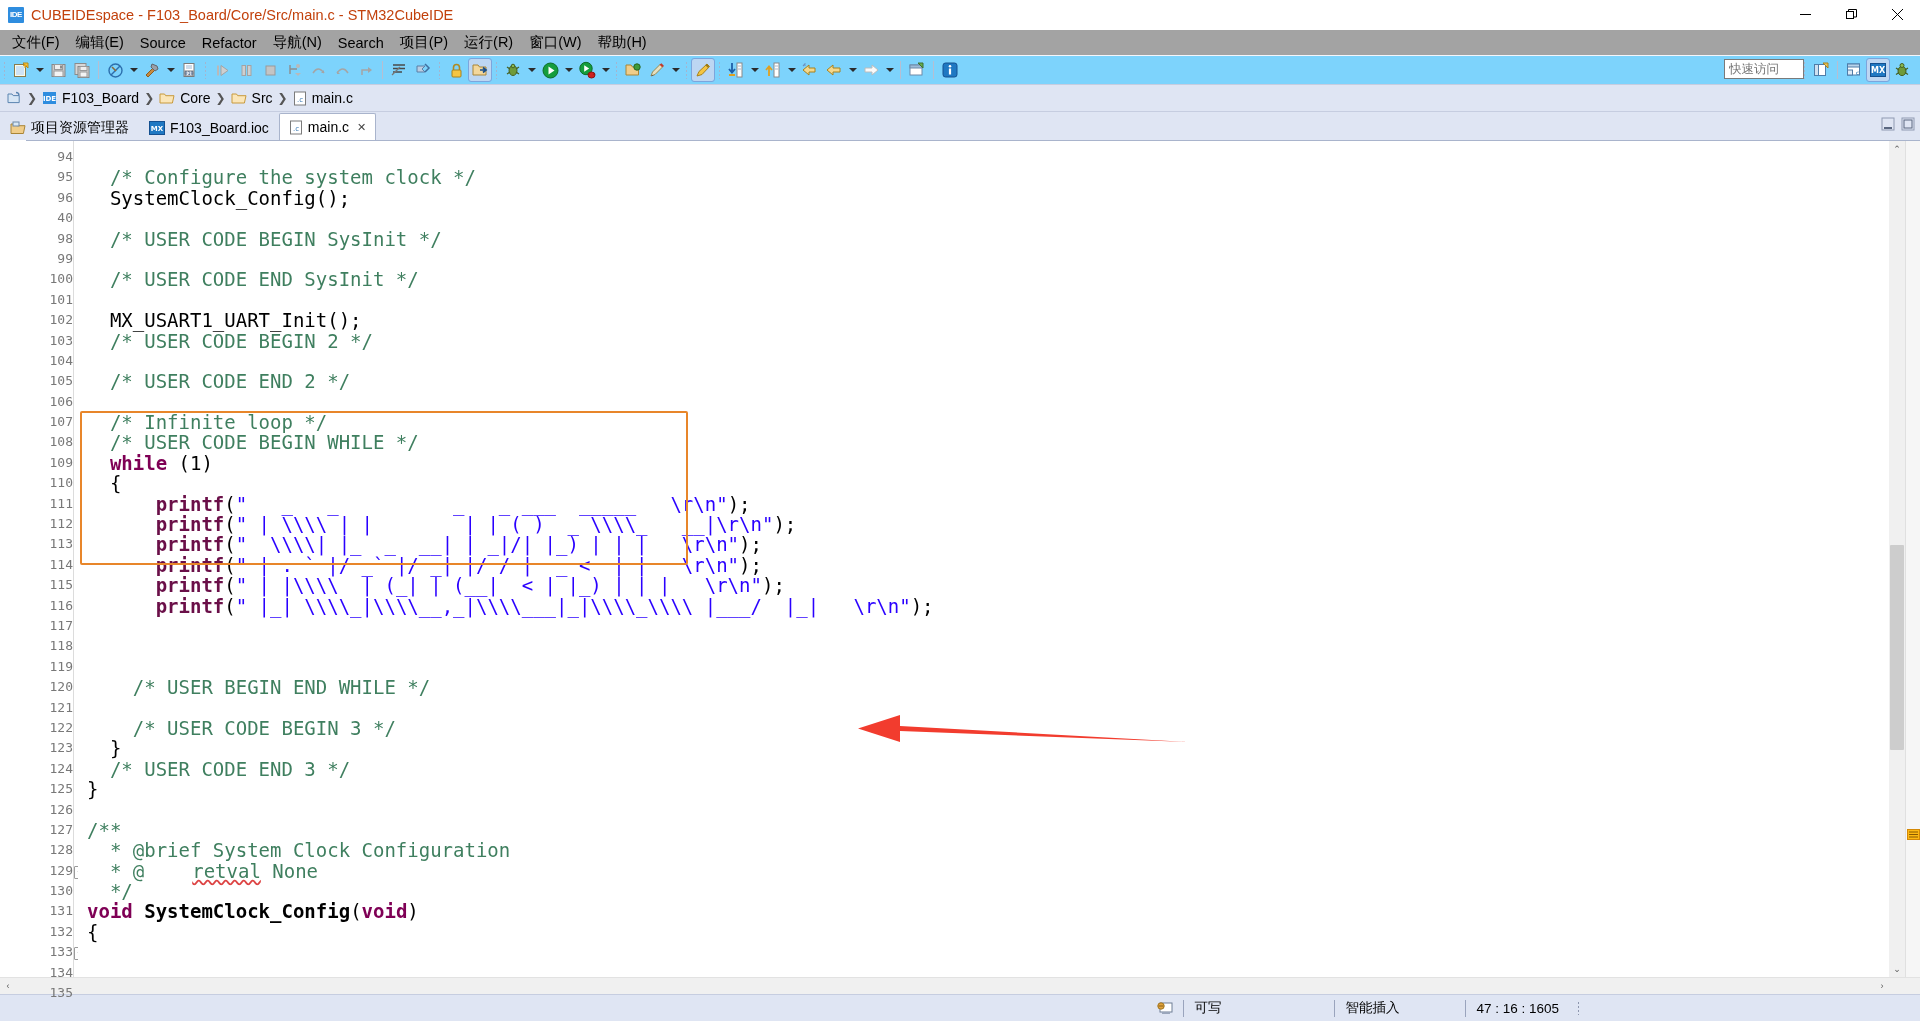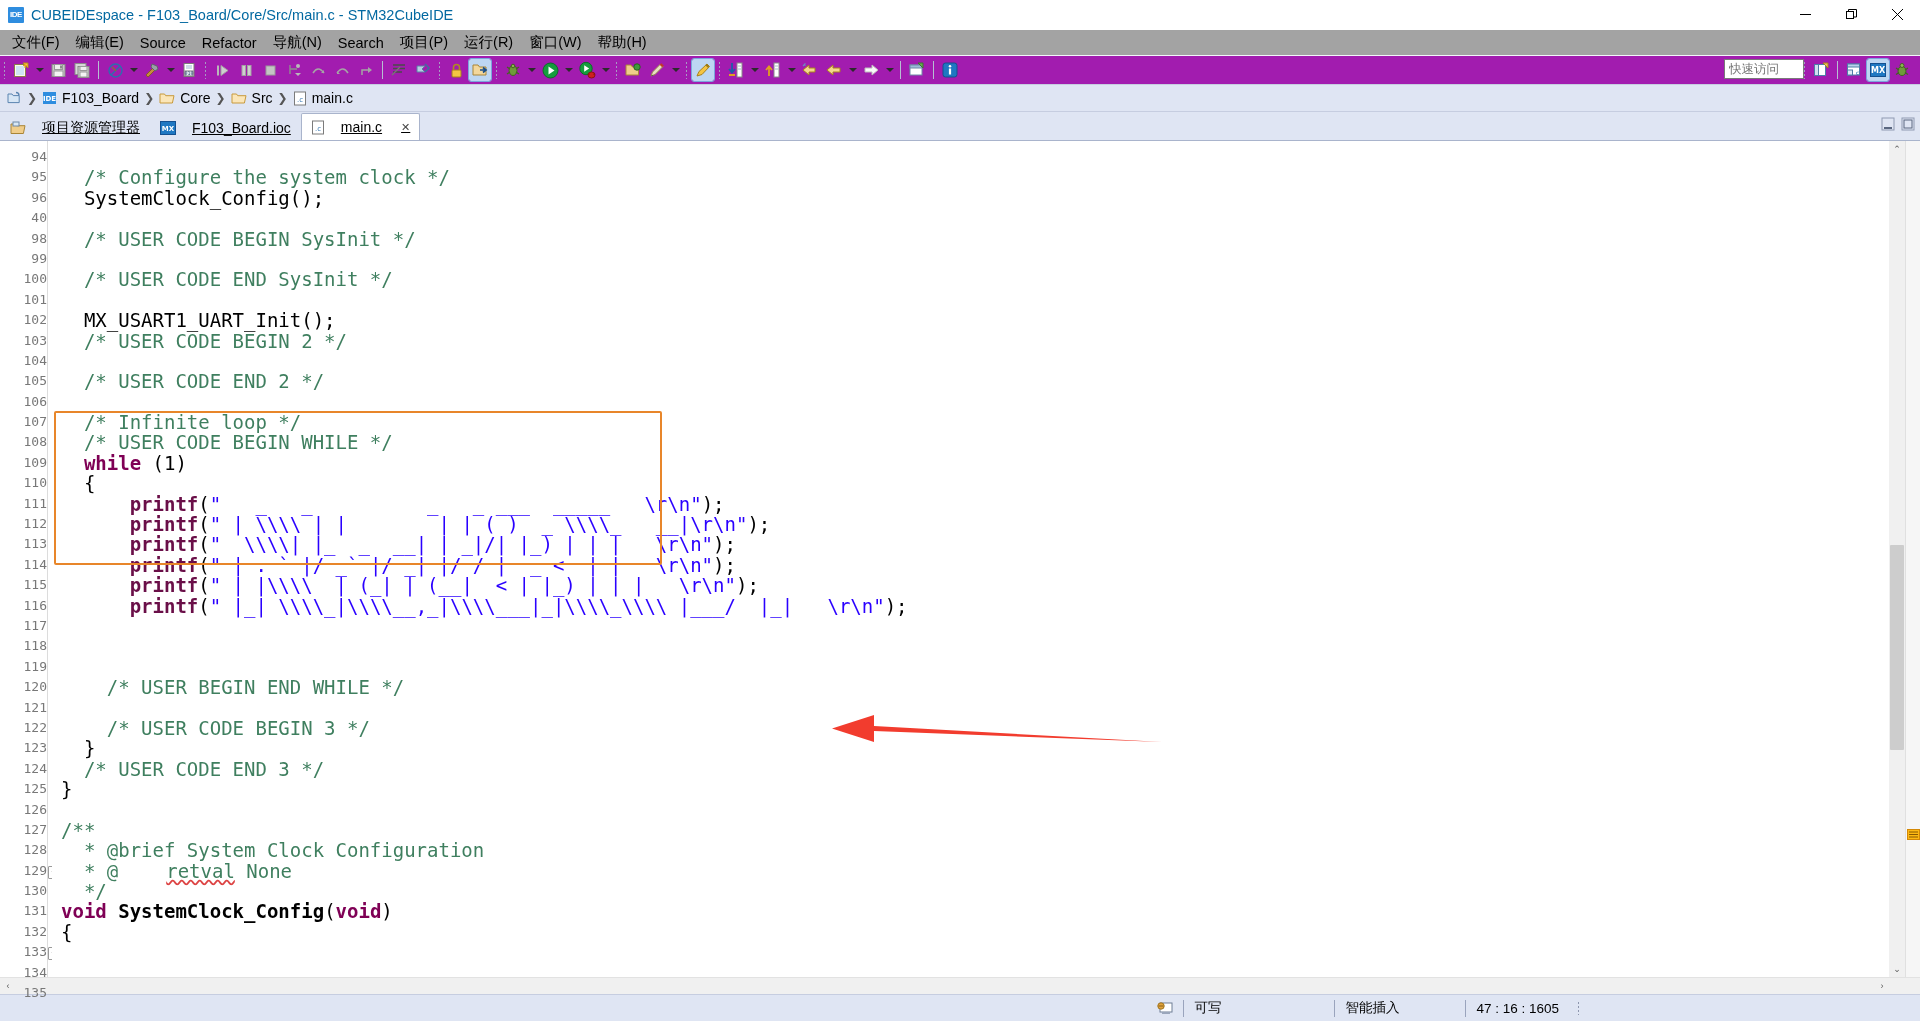--- a/index.html
+++ b/index.html
@@ -15,36 +15,36 @@
     background:#ffffff;border-bottom:1px solid #ffffff;
     position:relative;
   }
   .title-icon{
     width:16px;height:16px;margin-left:8px;margin-right:7px;
     background:#2e8ddf;color:#fff;font-size:8px;font-weight:bold;
     display:flex;align-items:center;justify-content:center;
     font-family:"Liberation Sans",sans-serif;letter-spacing:-0.5px;
     border-radius:1px;
   }
-  .title-text{font-size:14.5px;color:#0369a1;}
+  .title-text{font-size:14.5px;color:#c2410c;}
   .win-controls{position:absolute;right:0;top:0;height:29px;display:flex;}
   .win-btn{width:46px;height:29px;display:flex;align-items:center;justify-content:center;}
 
   
   .menubar{
     height:25px;display:flex;align-items:center;
     background:#a3a3a3;padding-left:4px;
   }
   .menu-item{
     font-size:14.5px;color:#000;padding:2px 8px;cursor:default;white-space:nowrap;
   }
 
   
   .toolbar{
-    height:28px;background:#a21caf;display:flex;align-items:center;
+    height:28px;background:#7dd3fc;display:flex;align-items:center;
     border-top:1px solid #f4f6fb;border-bottom:1px solid #c6cde0;
     position:relative;
   }
   .tgrip{width:3px;height:18px;margin:0 3px;
     background-image:radial-gradient(#a8b0c8 35%, transparent 36%);
     background-size:3px 4px;opacity:.85;}
   .tbtn{width:22px;height:22px;display:flex;align-items:center;justify-content:center;margin:0 1px;border-radius:2px;}
   .tbtn.pressed{background:#bdd6f2;outline:1px solid #7ca5dc;}
   .tarrow{width:13px;height:22px;display:flex;align-items:center;justify-content:center;}
   .tarrow:after{content:"";border-left:4px solid transparent;border-right:4px solid transparent;border-top:4px solid #2b2b2b;}
@@ -64,32 +64,32 @@
   .bc-seg{display:flex;align-items:center;font-size:14px;color:#000;}
   .bc-sep{color:#555;margin:0 5px;font-size:12px;}
 
   
   .tabbar{
     height:28px;background:#dfe5f3;display:flex;align-items:flex-end;
     position:relative;
   }
   .tab{
     height:24px;display:flex;align-items:center;padding:0 9px;font-size:14px;color:#000;
-    gap:16px;border-left:1px solid transparent;border-right:1px solid transparent;text-decoration:underline;
+    gap:5px;border-left:1px solid transparent;border-right:1px solid transparent;
   }
   .tab.active{
     background:#ffffff;height:26px;
     border-top:1px solid #a9b4cc;border-left:1px solid #a9b4cc;border-right:1px solid #a9b4cc;
     border-radius:2px 2px 0 0;
   }
   .tab-close{font-size:11px;color:#444;margin-left:3px;}
   .tab-tools{position:absolute;right:5px;top:5px;display:flex;gap:6px;align-items:center;}
 
   
-  .editor-wrap{position:relative;height:836px;display:flex;background:#f9a8d4;border-top:1px solid #a9b4cc;}
+  .editor-wrap{position:relative;height:836px;display:flex;background:#f9a8d4;border-top:1px solid #a9b4cc;margin-left:26px;}
   .gutter{
     width:52px;background:#ffffff;flex:none;padding-top:6px;box-sizing:border-box;
     position:relative;
   }
   .gutter-line{
     height:20.4px;font-family:"DejaVu Sans Mono",monospace;font-size:13px;
     color:#787878;text-align:right;padding-right:5px;box-sizing:border-box;
     line-height:20.4px;position:relative;
   }
   .fold{

